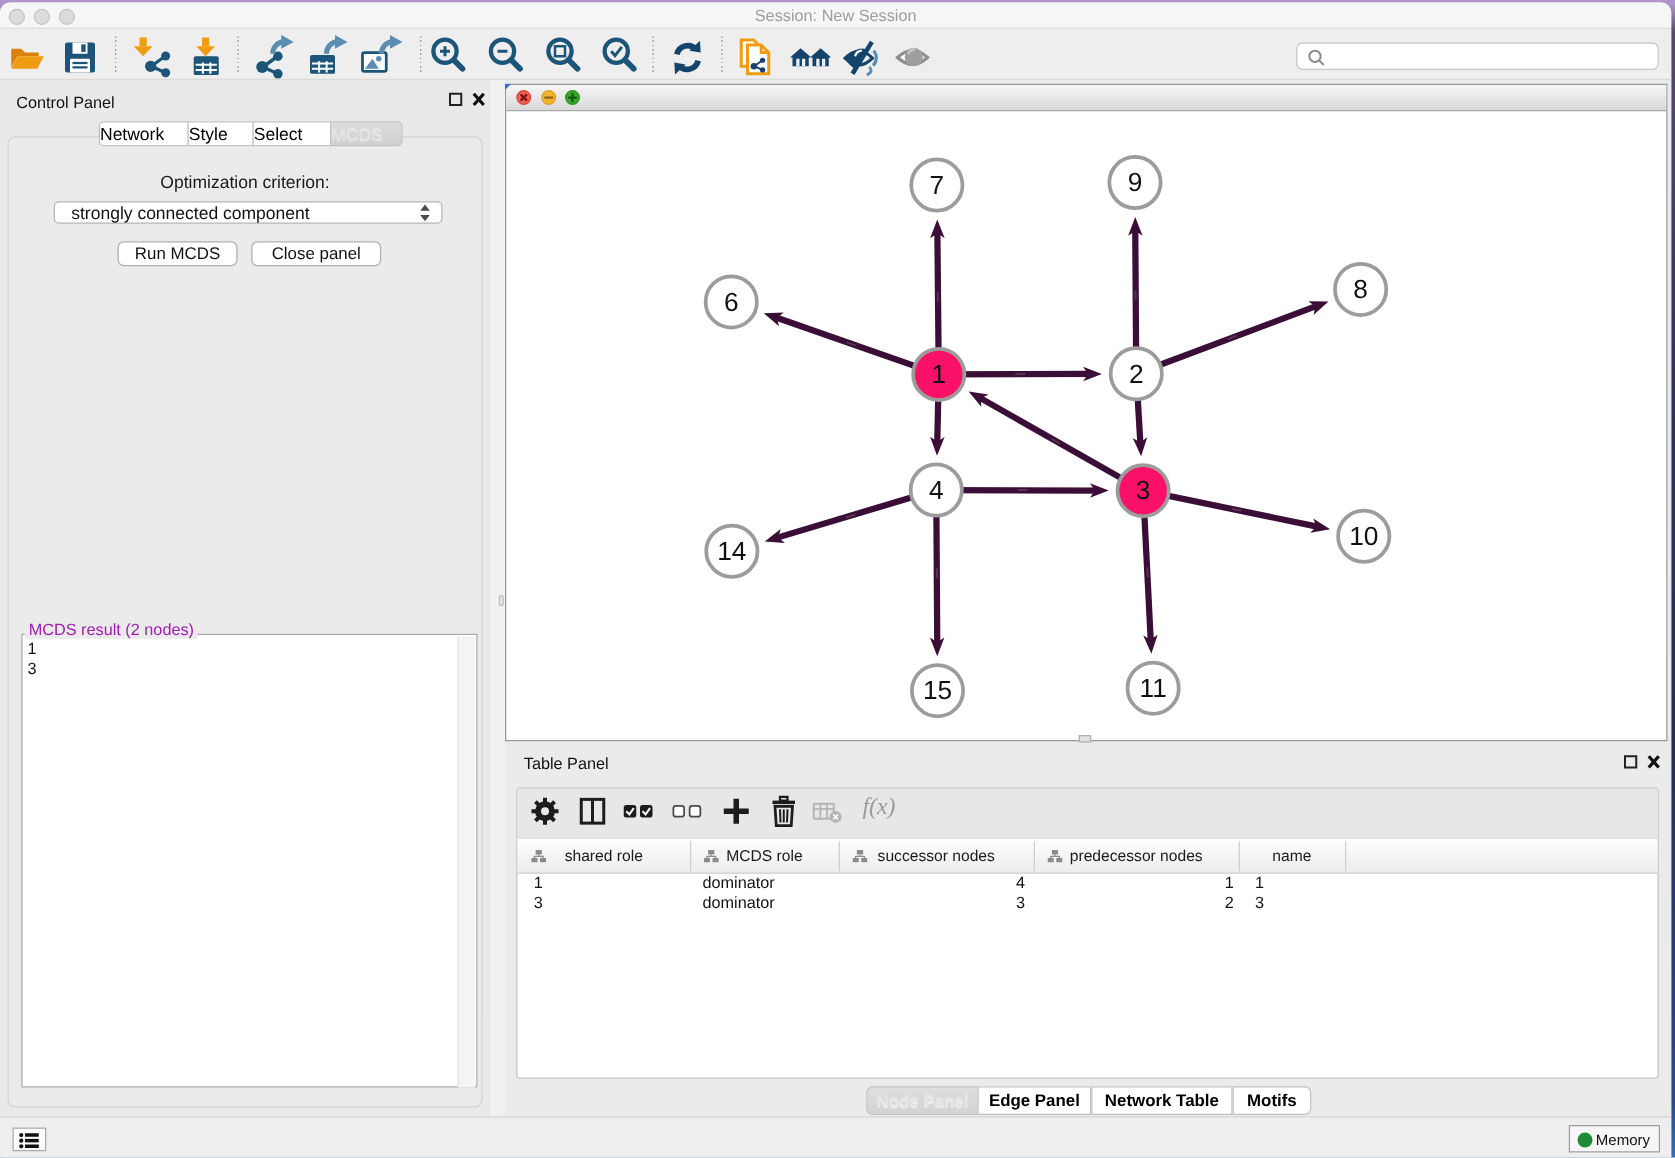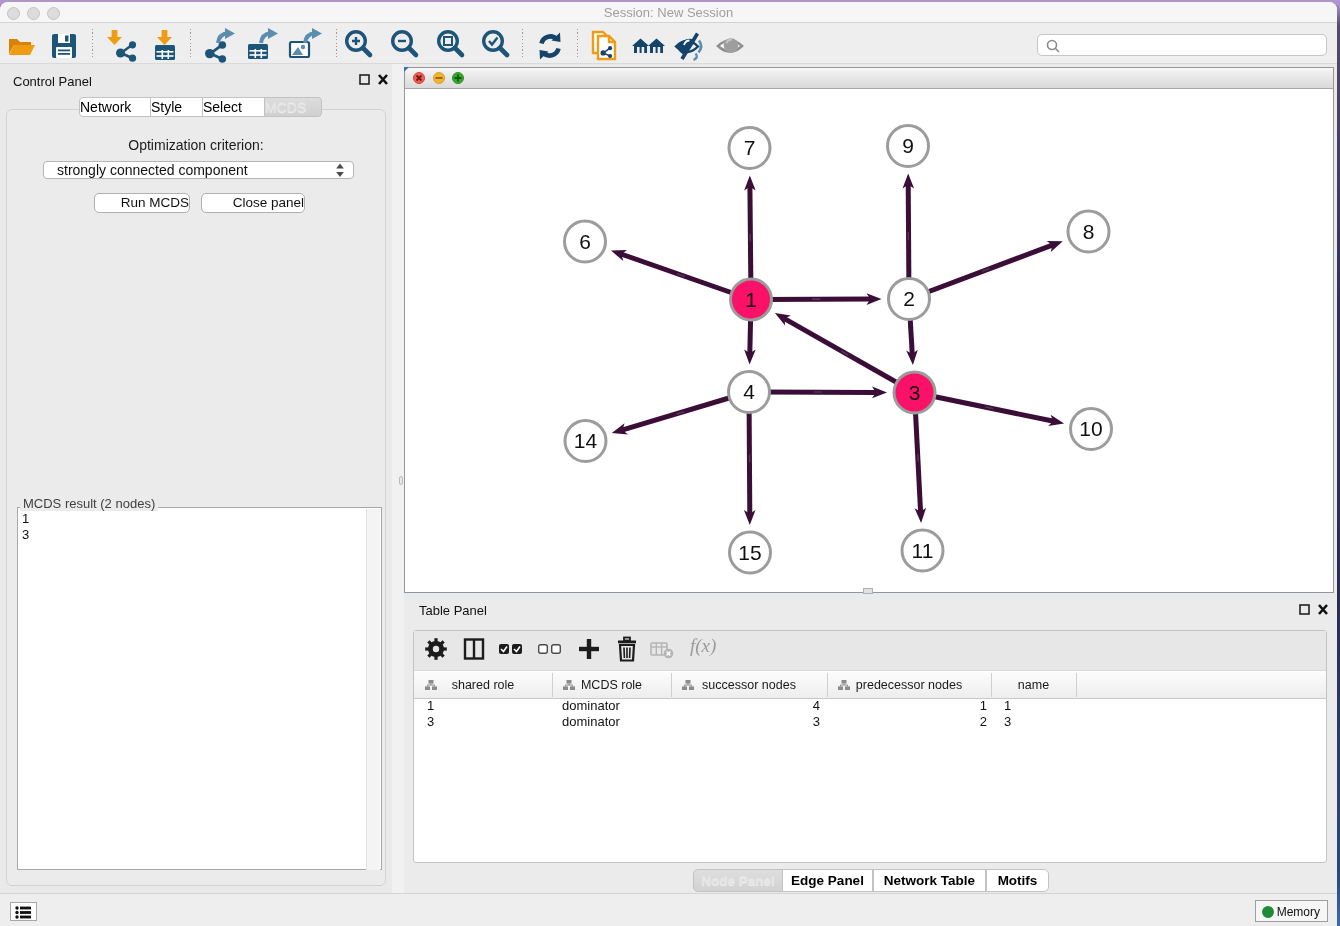--- a/index.html
+++ b/index.html
@@ -8,24 +8,24 @@
 .tl{position:absolute;top:5px;width:13px;height:13px;border-radius:50%;background:#dcdcdc;border:1px solid #c3c3c3}
 #wtitle{position:absolute;top:3px;left:0;width:100%;text-align:center;font-size:13px;color:#9e9e9e}
 #toolbar{position:absolute;left:0;top:22px;width:1337px;height:40px;background:#eeeeee;border-bottom:1px solid #dadada}
 .tsep{position:absolute;top:5px;height:31px;width:1px;background-image:repeating-linear-gradient(to bottom,#9a9a9a 0 1.2px,transparent 1.2px 3.4px)}
 #search{position:absolute;left:1037px;top:10px;width:290px;height:22px;background:#fff;border:1px solid #c6c6c6;border-radius:5px}
 
 #cp{position:absolute;left:0;top:62px;width:460px;height:829px;background:#e9e9e9;border-right:1px solid #d0d0d0}
 #cp-title{position:absolute;left:13px;top:10px;font-size:13px;color:#111}
 #cp-content{position:absolute;left:6px;top:45px;width:380px;height:777px;background:#ebebeb;border:1px solid #d2d2d2;border-radius:6px}
 .tab{position:absolute;z-index:3;top:33px;height:20px;background:#fff;border:1px solid #c2c2c2;font-size:14px;color:#000;text-align:left;line-height:19px}
-.btn{position:absolute;background:#fff;border:1px solid #b0b0b0;border-radius:5px;font-size:13.5px;text-align:right;line-height:18px;color:#111}
+.btn{position:absolute;background:#fff;border:1px solid #b0b0b0;border-radius:5px;font-size:13.5px;text-align:center;line-height:18px;color:#111}
 #dd{position:absolute;left:36px;top:51px;width:311px;height:18px;background:#fff;border:1px solid #b5b5b5;border-radius:4px;font-size:14px;line-height:16px;padding-left:13px;color:#111}
 #fs{position:absolute;left:10px;top:397px;width:365px;height:363px;background:#fff;border:1px solid #a8a8a8}
-#fs-legend{position:absolute;left:13px;top:386px;z-index:2;background:#ebebeb;padding:0 3px;font-size:13px;color:#404040}
+#fs-legend{position:absolute;left:13px;top:386px;z-index:2;background:#ebebeb;padding:0 3px;font-size:13px;color:#a21caf}
 #fs-scroll{position:absolute;right:1px;top:1px;width:14px;height:361px;background:#f4f4f4;border-left:1px solid #e3e3e3}
 
 #gutter{position:absolute;left:392px;top:62px;width:12px;height:829px;background:#f1f1f1}
 #desktop{position:absolute;left:404px;top:62px;width:933px;height:534px;background:#e9eaec}
 #scc{position:absolute;left:0px;top:3px;width:930px;height:526px;background:#fff;border:1px solid #969696}
 #scc-tb{position:absolute;left:0;top:0;width:928px;height:21px;background:linear-gradient(#f6f6f6,#d9d9d9);border-bottom:1px solid #a9a9a9}
 #scc-title{position:absolute;left:0;top:3px;width:100%;text-align:center;font-size:12.5px;font-weight:bold;color:#111}
 .mbtn{position:absolute;top:4px;width:12px;height:12px;border-radius:50%}
 
 #tp{position:absolute;left:404px;top:596px;width:933px;height:295px;background:#ebebeb}

